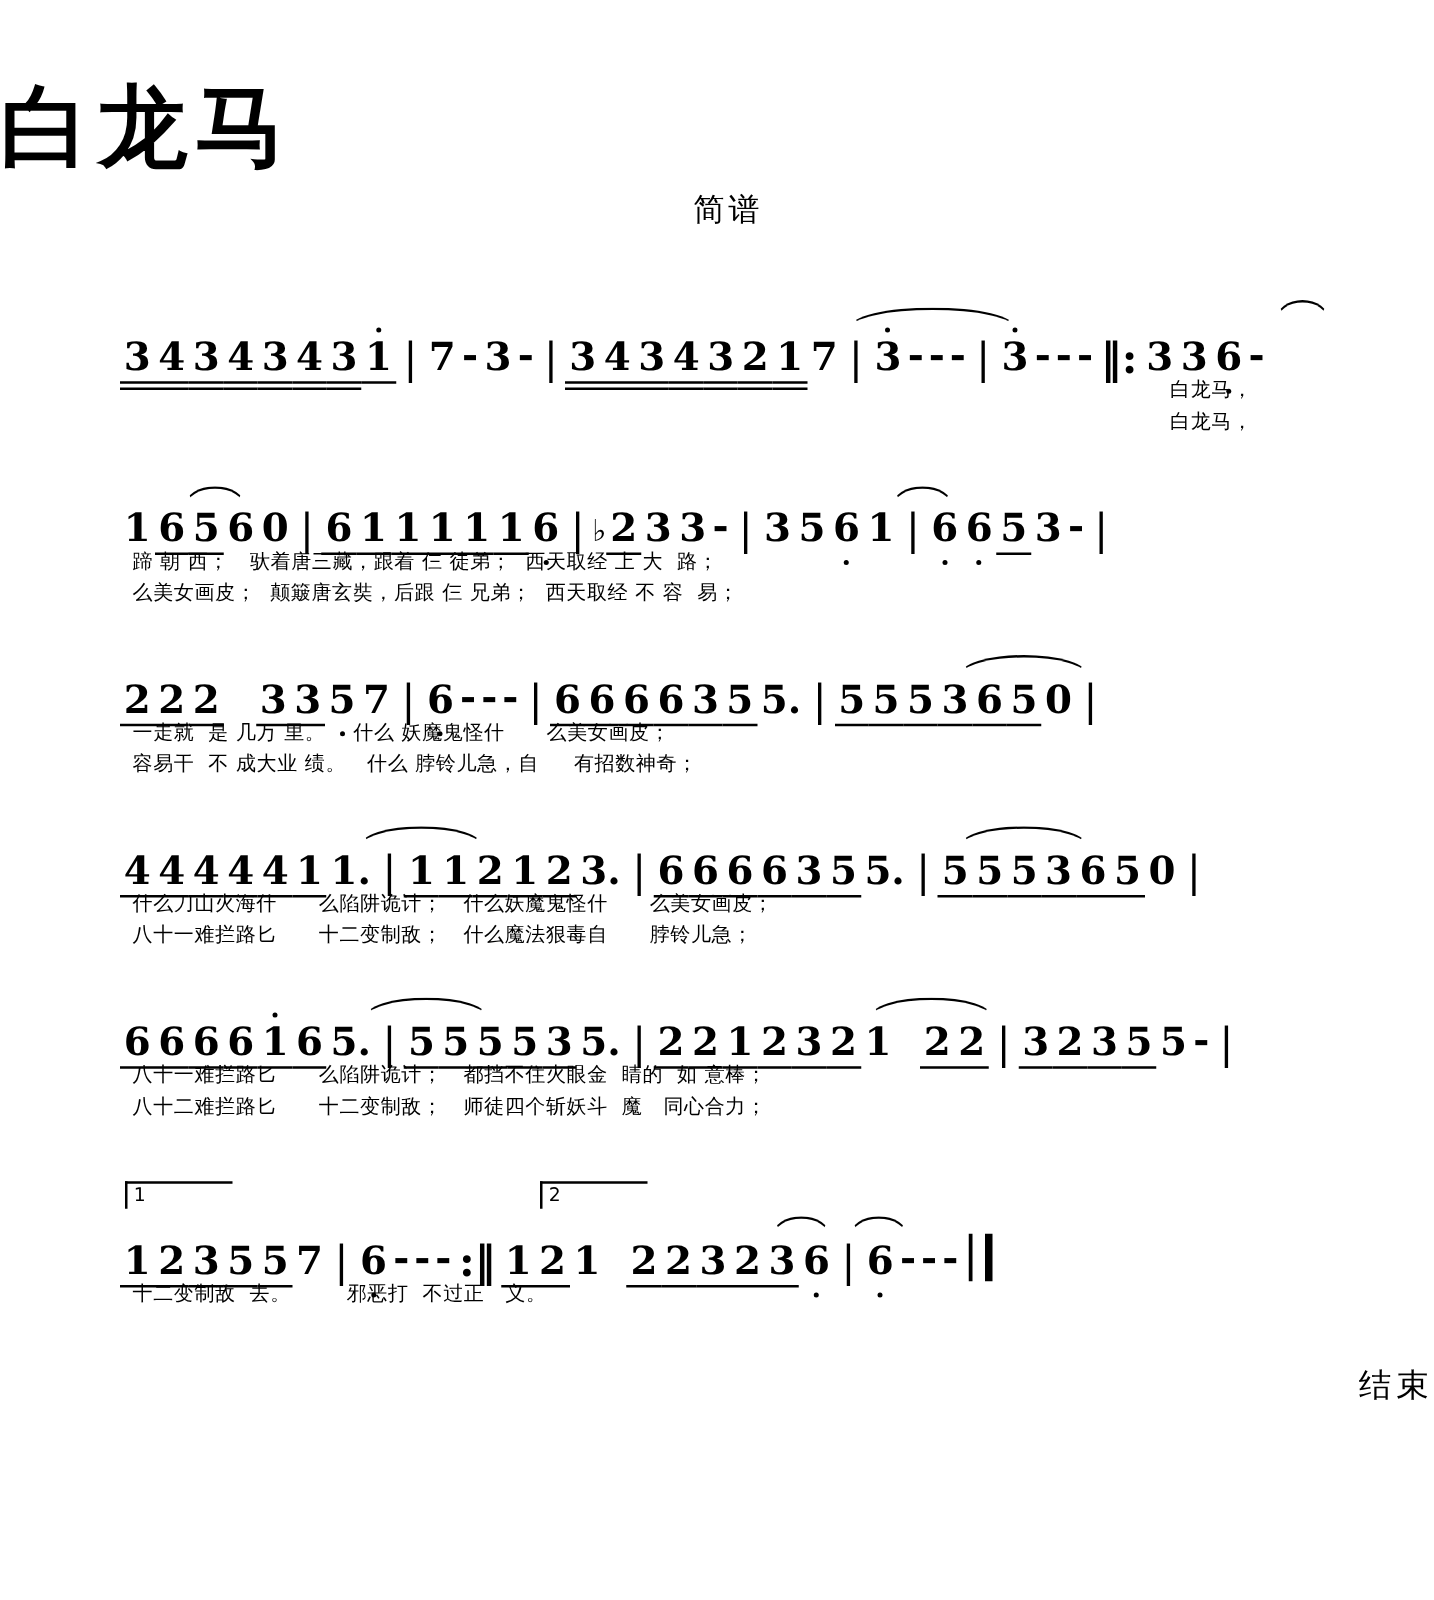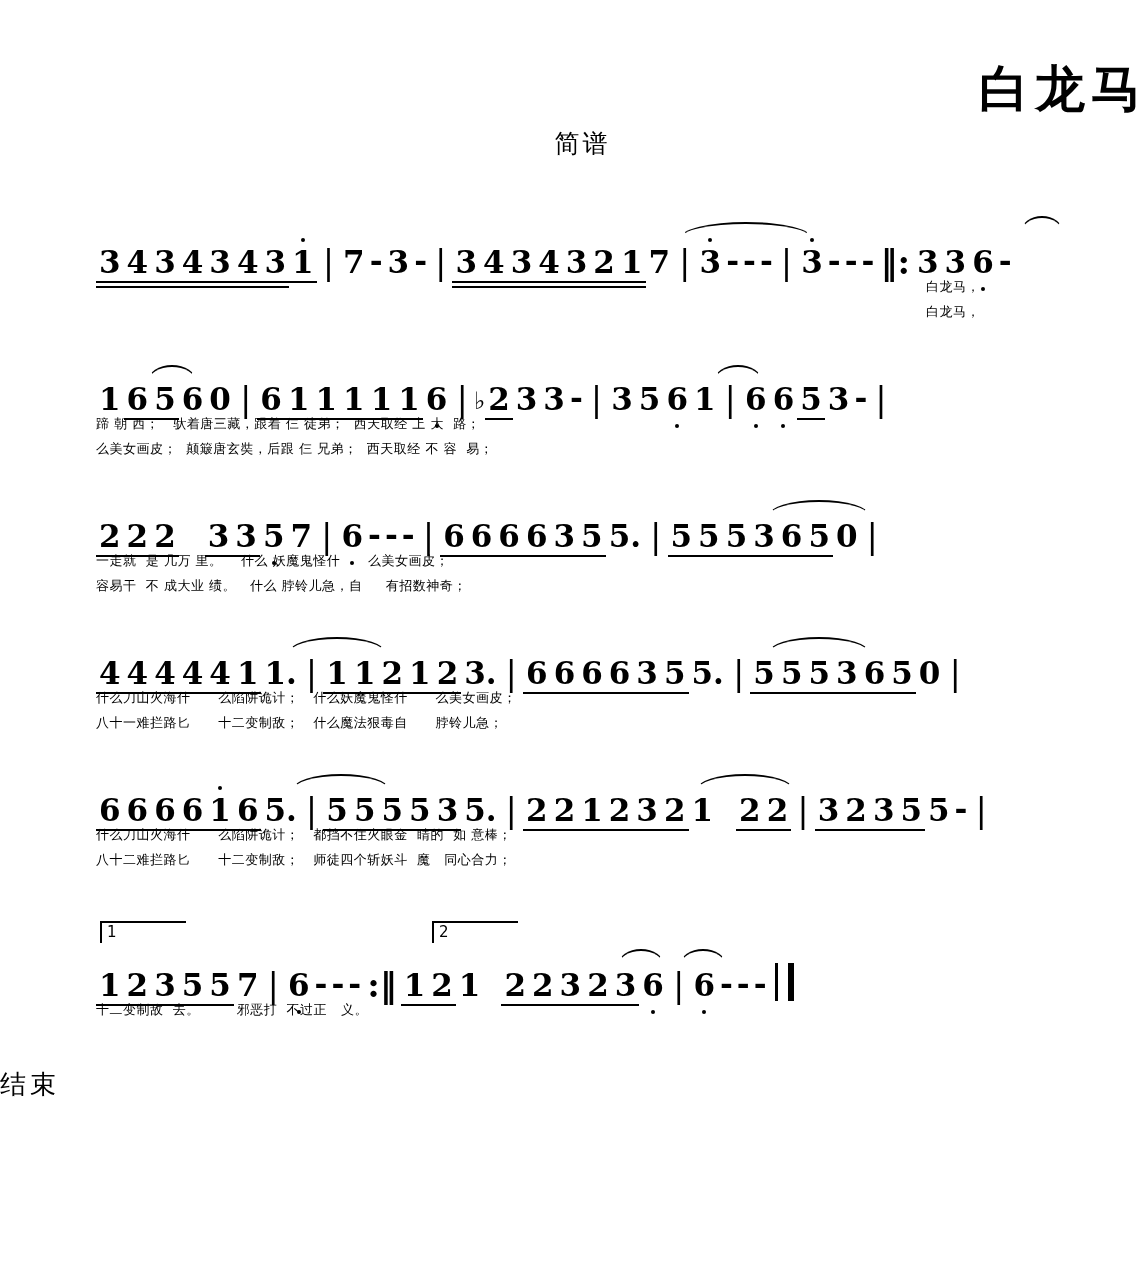--- a/index.html
+++ b/index.html
@@ -14,23 +14,23 @@
     color: #000000;
     position: relative;
     overflow: hidden;
   }
   .sheet {
     width: 1147px;
     height: 1280px;
     position: relative;
   }
   .title {
-    text-align: right;
+    text-align: left;
     font-family: "DejaVu Sans", sans-serif;
-    font-size: 50px;
+    font-size: 72px;
     font-weight: bold;
     letter-spacing: 6px;
     margin-top: 62px;
     line-height: 1.1;
   }
   .subtitle {
     text-align: center;
     font-family: Liberation Sans, sans-serif;
     font-size: 25px;
     letter-spacing: 3px;
@@ -53,24 +53,25 @@
     font-weight: bold;
     font-size: 31px;
     letter-spacing: 0px;
     height: 54px;
     white-space: pre;
   }
   .lyr-row {
     display: flex;
     align-items: flex-start;
     font-family: "DejaVu Sans", sans-serif;
-    font-size: 13px;
+    font-size: 16px;
     height: 24px;
     white-space: pre;
     letter-spacing: 0.5px;
+    margin-left: 10px;
   }
   .lyr-row.l2 { margin-top: 1px; }
   .bar {
     font-family: "DejaVu Serif", serif;
     font-weight: normal;
     font-size: 34px;
     line-height: 0.9;
     padding: 0 6px;
   }
   .note {
@@ -154,21 +155,21 @@
     height: 22px;
     border-left: 2px solid #000;
     border-top: 2px solid #000;
     font-family: "DejaVu Sans", sans-serif;
     font-size: 15px;
     font-weight: normal;
     padding-left: 5px;
     box-sizing: border-box;
   }
   .ending {
-    text-align: left;
+    text-align: right;
     font-family: "DejaVu Sans", sans-serif;
     font-size: 26px;
     letter-spacing: 4px;
     margin-top: 42px;
   }
   .sys-wrap { position: relative; }
 </style>
 </head>
 <body>
 
@@ -374,21 +375,21 @@
         <span class="note u1">3</span>
         <span class="note u1">2</span>
         <span class="note u1">3</span>
         <span class="note u1">5</span>
         <span class="note">5</span>
         <span class="dur">-</span>
         <span class="bar">|</span>
       </div>
       <div class="tie" style="left:196px; top:2px; width:96px;"></div>
       <div class="tie" style="left:600px; top:2px; width:96px;"></div>
-      <div class="lyr-row">什么刀山火海什      么陷阱诡计；   都挡不住火眼金  睛的  如 意棒；</div>
+      <div class="lyr-row">八十一难拦路匕      么陷阱诡计；   都挡不住火眼金  睛的  如 意棒；</div>
       <div class="lyr-row l2">八十二难拦路匕      十二变制敌；   师徒四个斩妖斗  魔   同心合力；</div>
     </div>
 
     <div class="system sys-wrap" style="margin-top:72px;">
       <div class="volta" style="left:4px; width:86px;">1</div>
       <div class="volta" style="left:336px; width:86px;">2</div>
       <div class="notes-row">
         <span class="note u1">1</span>
         <span class="note u1">2</span>
         <span class="note u1">3</span>

